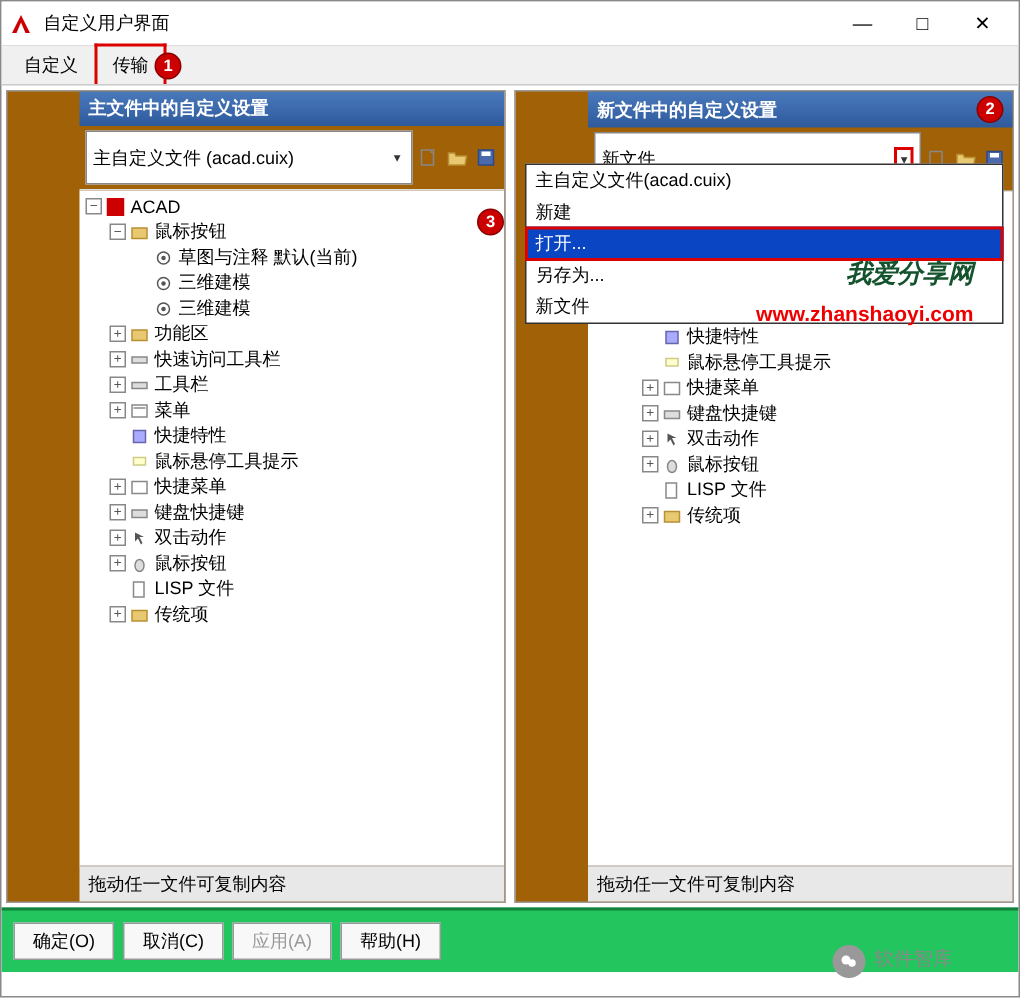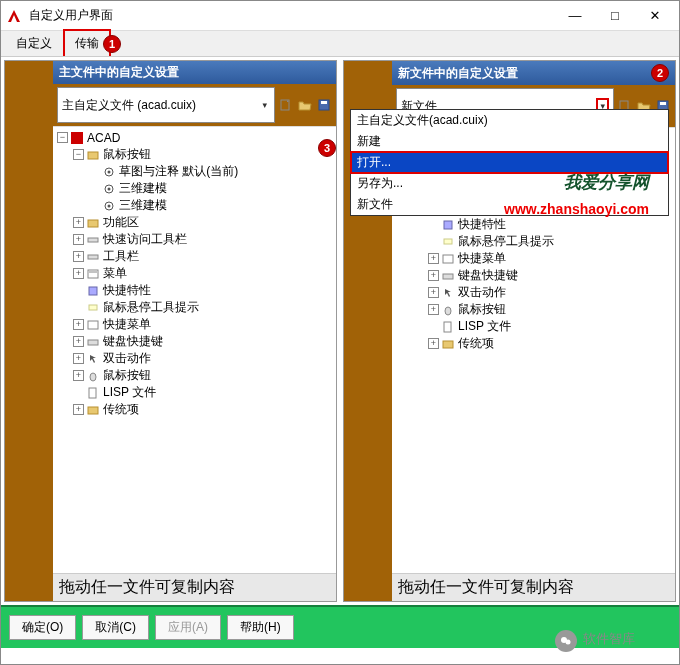--- a/index.html
+++ b/index.html
@@ -22,21 +22,21 @@
 .dropdown .arrow.hl { border: 2px solid #d00; padding: 1px 2px; }
 .tbicon { width: 16px; height: 16px; display: flex; align-items: center; justify-content: center; cursor: pointer; font-size: 12px; }
 .dropdown-list { position: absolute; top: 48px; left: 6px; right: 6px; background: #fff; border: 1px solid #333; z-index: 10; }
 .dd-item { padding: 2px 6px; font-size: 12px; cursor: pointer; }
 .dd-item.selected { background: #0a46c4; color: #fff; border: 2px solid #d00; margin: -1px; padding: 1px 5px; }
 .tree { flex: 1; overflow: auto; padding: 2px 0; background: #fff; }
 .tree-node { display: flex; align-items: center; height: 17px; font-size: 12px; white-space: nowrap; }
 .expander { width: 11px; height: 11px; border: 1px solid #888; display: inline-flex; align-items: center; justify-content: center; font-size: 9px; line-height: 1; margin-right: 2px; cursor: pointer; color: #555; flex-shrink: 0; }
 .spacer { width: 13px; display: inline-block; flex-shrink: 0; }
 .node-icon { width: 14px; height: 14px; margin-right: 3px; display: inline-flex; align-items: center; justify-content: center; flex-shrink: 0; }
-.panel-footer { background: #e8e8e8; padding: 3px 6px; font-size: 16px; border-top: 1px solid #ccc; }
+.panel-footer { background: #e8e8e8; padding: 3px 6px; font-size: 12px; border-top: 1px solid #ccc; }
 .bottom-buttons { padding: 8px; display: flex; gap: 6px; background: #22c55e; border-top: 2px solid #15803d; position: relative; }
 .btn { padding: 3px 12px; border: 1px solid #999; background: #f8f8f8; cursor: pointer; font-size: 12px; }
 .btn:disabled { color: #999; }
 .watermark1 { position: absolute; top: 170px; right: 30px; color: #14532d; font-size: 17px; font-weight: bold; font-style: italic; z-index: 20; pointer-events: none; }
 .watermark2 { position: absolute; top: 200px; right: 30px; color: #e00; font-size: 14px; font-weight: bold; z-index: 20; pointer-events: none; }
 .watermark3 { position: absolute; bottom: 12px; right: 44px; color: #888; font-size: 13px; z-index: 20; pointer-events: none; display: flex; align-items: flex-start; gap: 6px; }
 .wechat-icon { width: 22px; height: 22px; border-radius: 50%; background: #999; display: flex; align-items: center; justify-content: center; color: #fff; }
 svg { display: block; }
 </style>
 </head>

